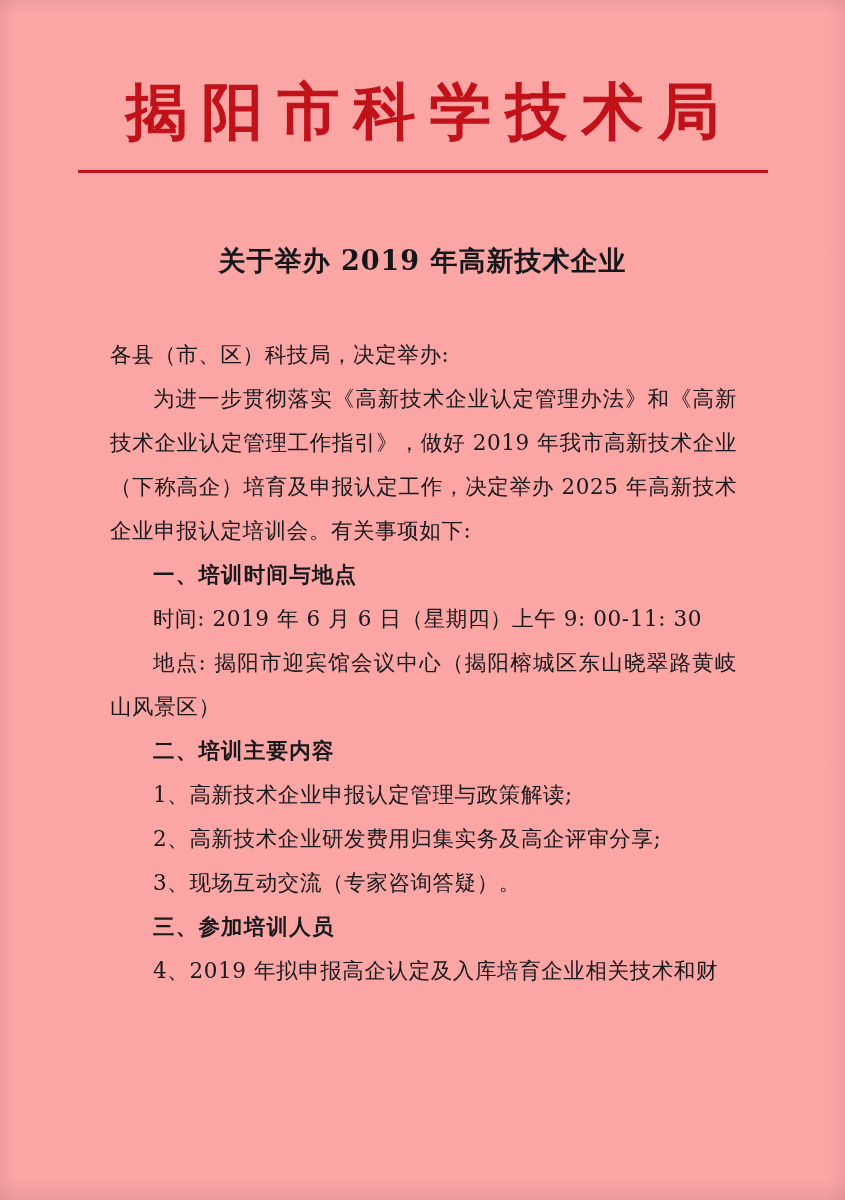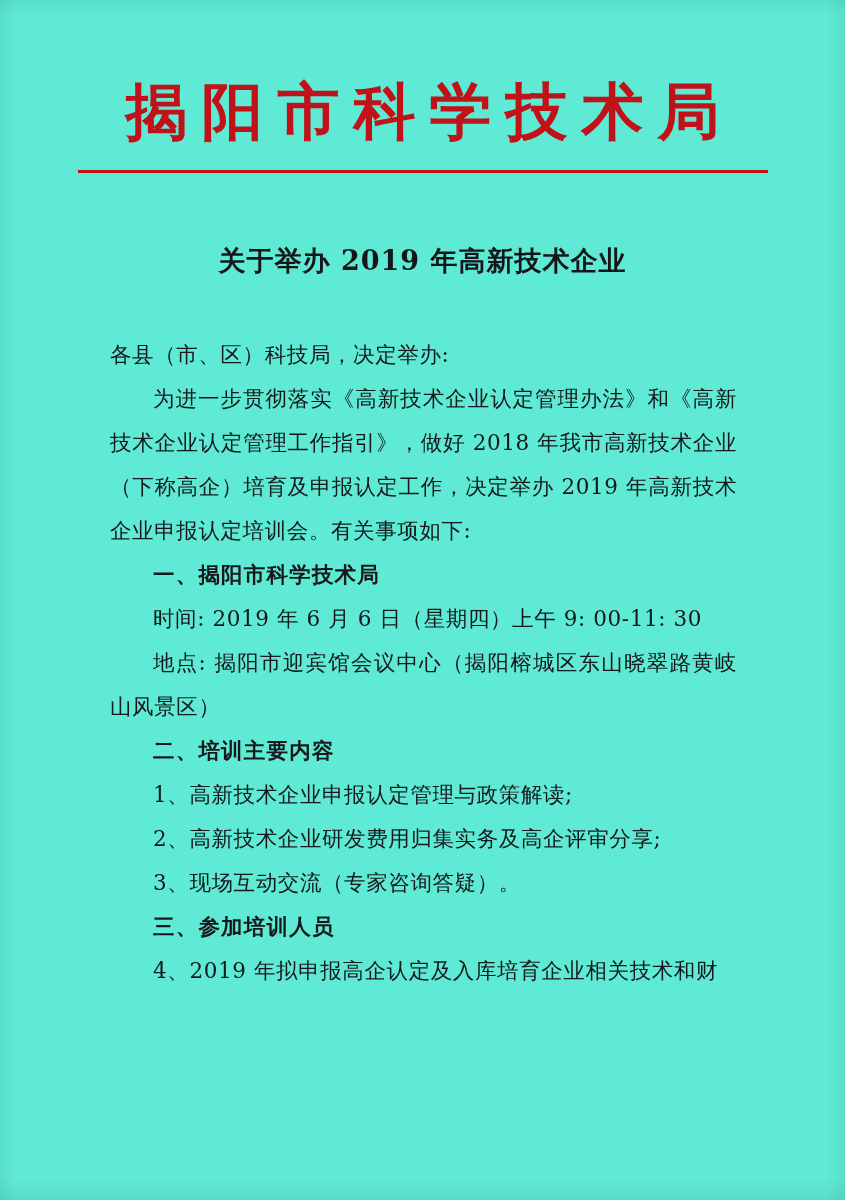--- a/index.html
+++ b/index.html
@@ -5,21 +5,21 @@
   html, body {
     margin: 0;
     padding: 0;
     background: #ffffff;
   }
   .page {
     position: relative;
     width: 845px;
     height: 1200px;
     margin: 0 auto;
-    background: #5eead4;
+    background: #fca5a5;
     overflow: hidden;
     font-family: "DejaVu Serif", "Liberation Serif", serif;
   }
 
   
   .letterhead {
     padding-top: 78px;
     text-align: center;
   }
   .letterhead-title {
@@ -126,23 +126,23 @@
   </div>
 
   <div class="doc-title">
     <span class="line">关于举办 2019 年高新技术企业</span>
   </div>
 
   <div class="body-wrap">
 
     <p class="p">各县（市、区）科技局，决定举办:</p>
 
-    <p class="p indent">为进一步贯彻落实《高新技术企业认定管理办法》和《高新技术企业认定管理工作指引》，做好 2018 年我市高新技术企业（下称高企）培育及申报认定工作，决定举办 2019 年高新技术企业申报认定培训会。有关事项如下:</p>
+    <p class="p indent">为进一步贯彻落实《高新技术企业认定管理办法》和《高新技术企业认定管理工作指引》，做好 2019 年我市高新技术企业（下称高企）培育及申报认定工作，决定举办 2025 年高新技术企业申报认定培训会。有关事项如下:</p>
 
-    <p class="heading">一、揭阳市科学技术局</p>
+    <p class="heading">一、培训时间与地点</p>
     <p class="p tight">时间: 2019 年 6 月 6 日（星期四）上午 9: 00-11: 30</p>
     <p class="p tight">地点: 揭阳市迎宾馆会议中心（揭阳榕城区东山晓翠路黄岐山风景区）</p>
 
     <p class="heading">二、培训主要内容</p>
     <p class="p tight">1、高新技术企业申报认定管理与政策解读;</p>
     <p class="p tight">2、高新技术企业研发费用归集实务及高企评审分享;</p>
     <p class="p tight">3、现场互动交流（专家咨询答疑）。</p>
 
     <p class="heading">三、参加培训人员</p>
     <p class="p tight">4、2019 年拟申报高企认定及入库培育企业相关技术和财</p>

